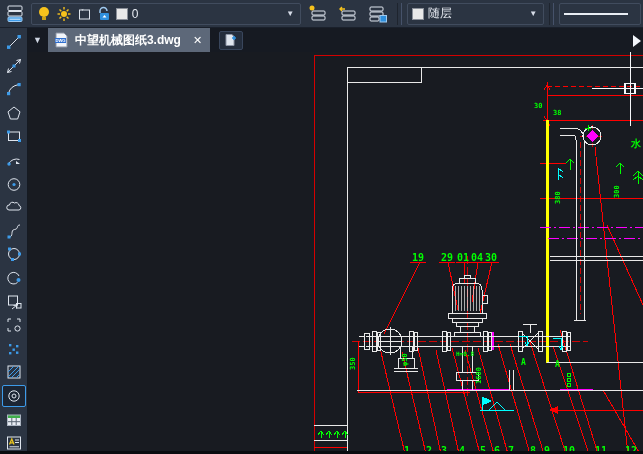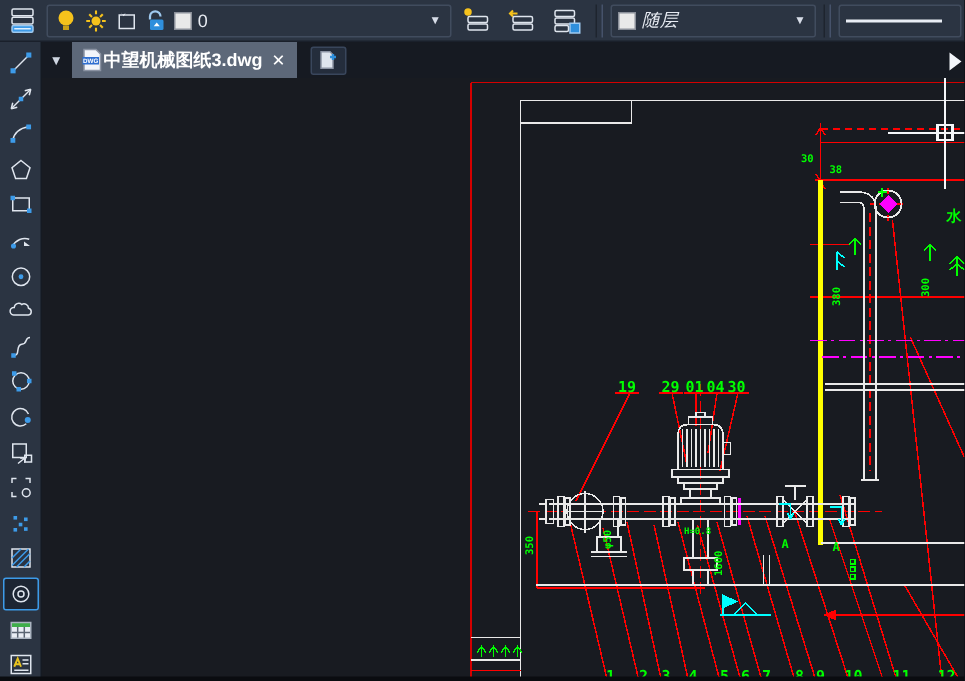--- a/index.html
+++ b/index.html
@@ -10,34 +10,34 @@
   
   .top-toolbar { position:absolute; left:0; top:0; width:643px; height:28px;
     background:#2b3442; border-bottom:1px solid #1a202b;
     display:flex; align-items:center; gap:3px; padding:0 2px; }
   .tb-btn { width:28px; height:24px; display:flex; align-items:center; justify-content:center;
     border-radius:2px; }
   .combo { height:22px; background:#2b3442; border:1px solid #414c5e; border-radius:2px;
     display:flex; align-items:center; gap:4px; padding:0 4px; color:#e7ebf2; font-size:12px; }
   .combo .arrow { margin-left:auto; font-size:8px; color:#d7dde8; padding:0 2px; }
   .layer-combo { width:292px; }
-  .color-combo { width:148px;font-style:italic; }
+  .color-combo { width:148px; }
   .linetype-combo { width:88px; overflow:hidden; }
   .swatch { width:12px; height:12px; background:#e9e9e9; border:1px solid #8a8f99; }
   .sep { width:5px; height:22px; margin:0 2px;
     border-left:1px solid #1e242e; border-right:1px solid #46526a; }
   .grp { display:flex; gap:2px; }
   .lt-line { width:64px; height:0; border-top:2px solid #e9edf4; }
 
   
   .tab-bar { position:absolute; left:28px; top:28px; width:615px; height:24px;
     background:#161a22; display:flex; align-items:center; }
   .tab-menu-arrow { color:#cfd6e2; font-size:9px; margin:0 6px 0 5px; }
   .tab { height:24px; background:#5d6879; display:flex; align-items:center;
-    padding:0 8px 0 6px; color:#ffffff; font-size:12px; font-weight:bold; }
+    padding:0 8px 0 6px; gap:6px; color:#ffffff; font-size:12px; font-weight:bold; }
   .tab-close { font-size:11px; font-weight:bold; color:#fff; margin-left:6px; }
   .newtab-btn { width:24px; height:19px; margin-left:9px; background:#242d3c;
     border:1px solid #39465c; border-radius:2px;
     display:flex; align-items:center; justify-content:center; }
   .tab-scroll { position:absolute; right:0; top:6px; width:12px; height:14px; }
 
   
   .left-toolbar { position:absolute; left:0; top:28px; width:28px; height:426px;
     background:#2b3442; border-right:1px solid #151a22;
     display:flex; flex-direction:column; align-items:center; padding-top:3px; gap:1.6px; }

